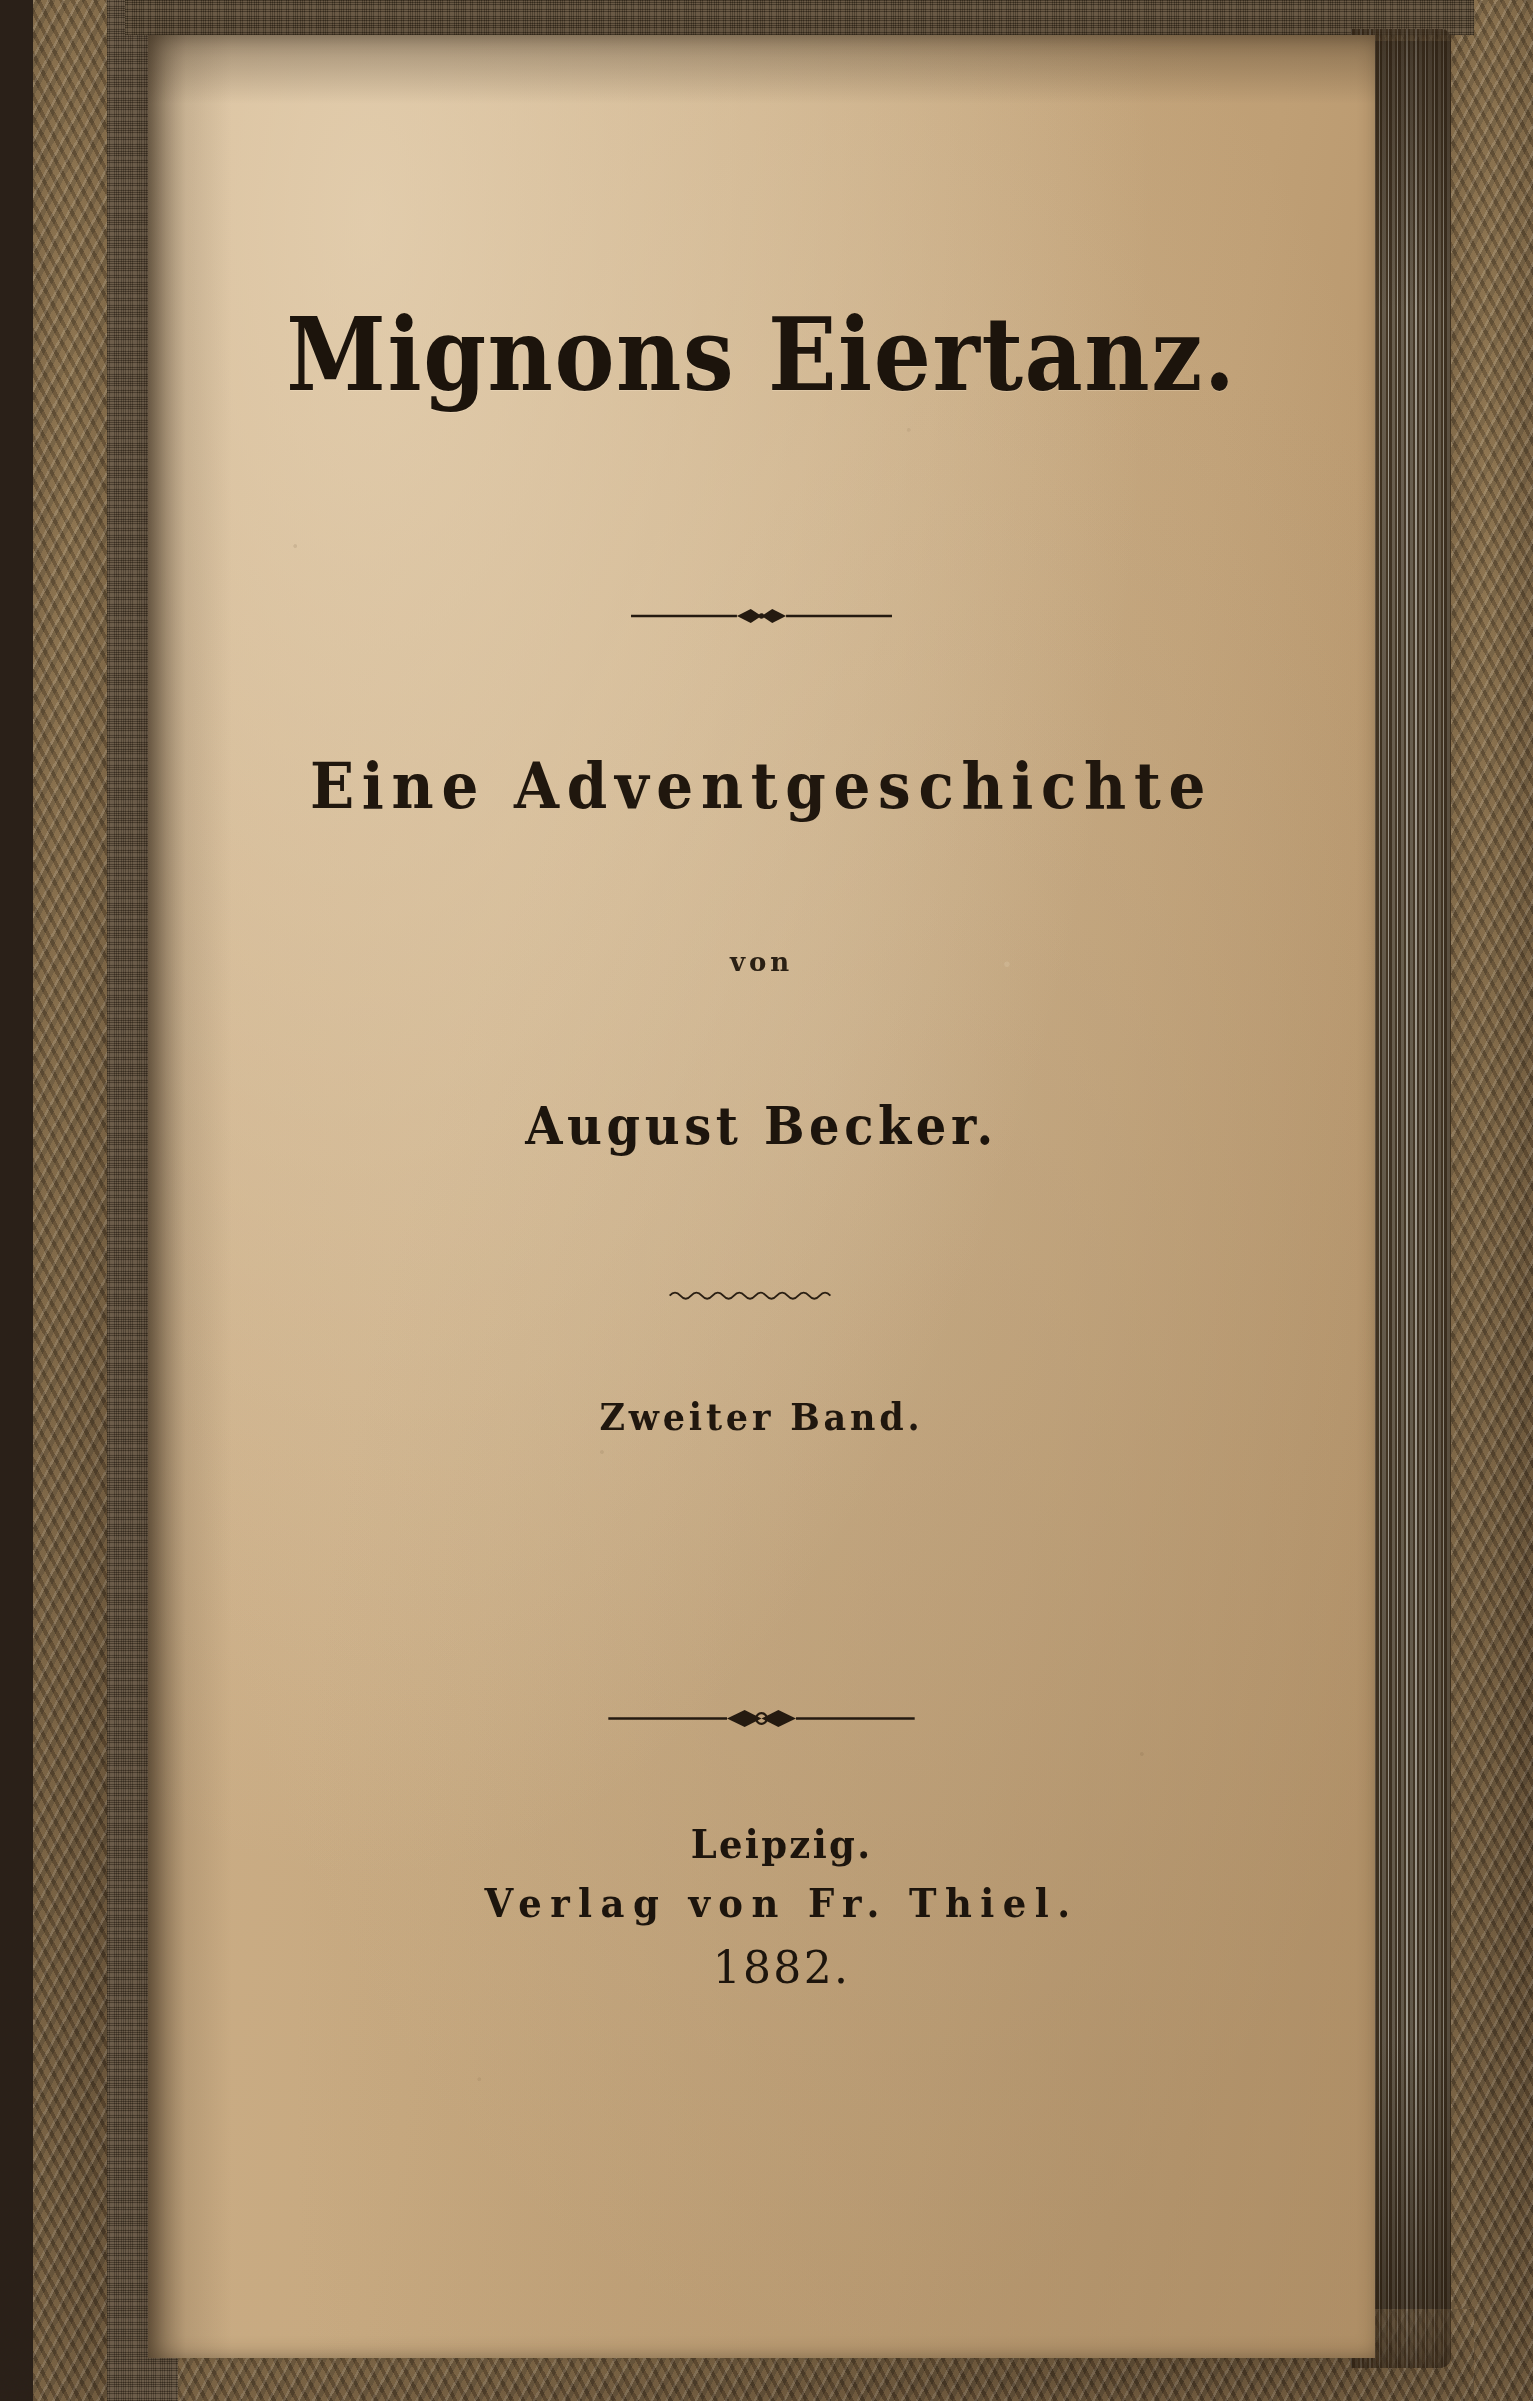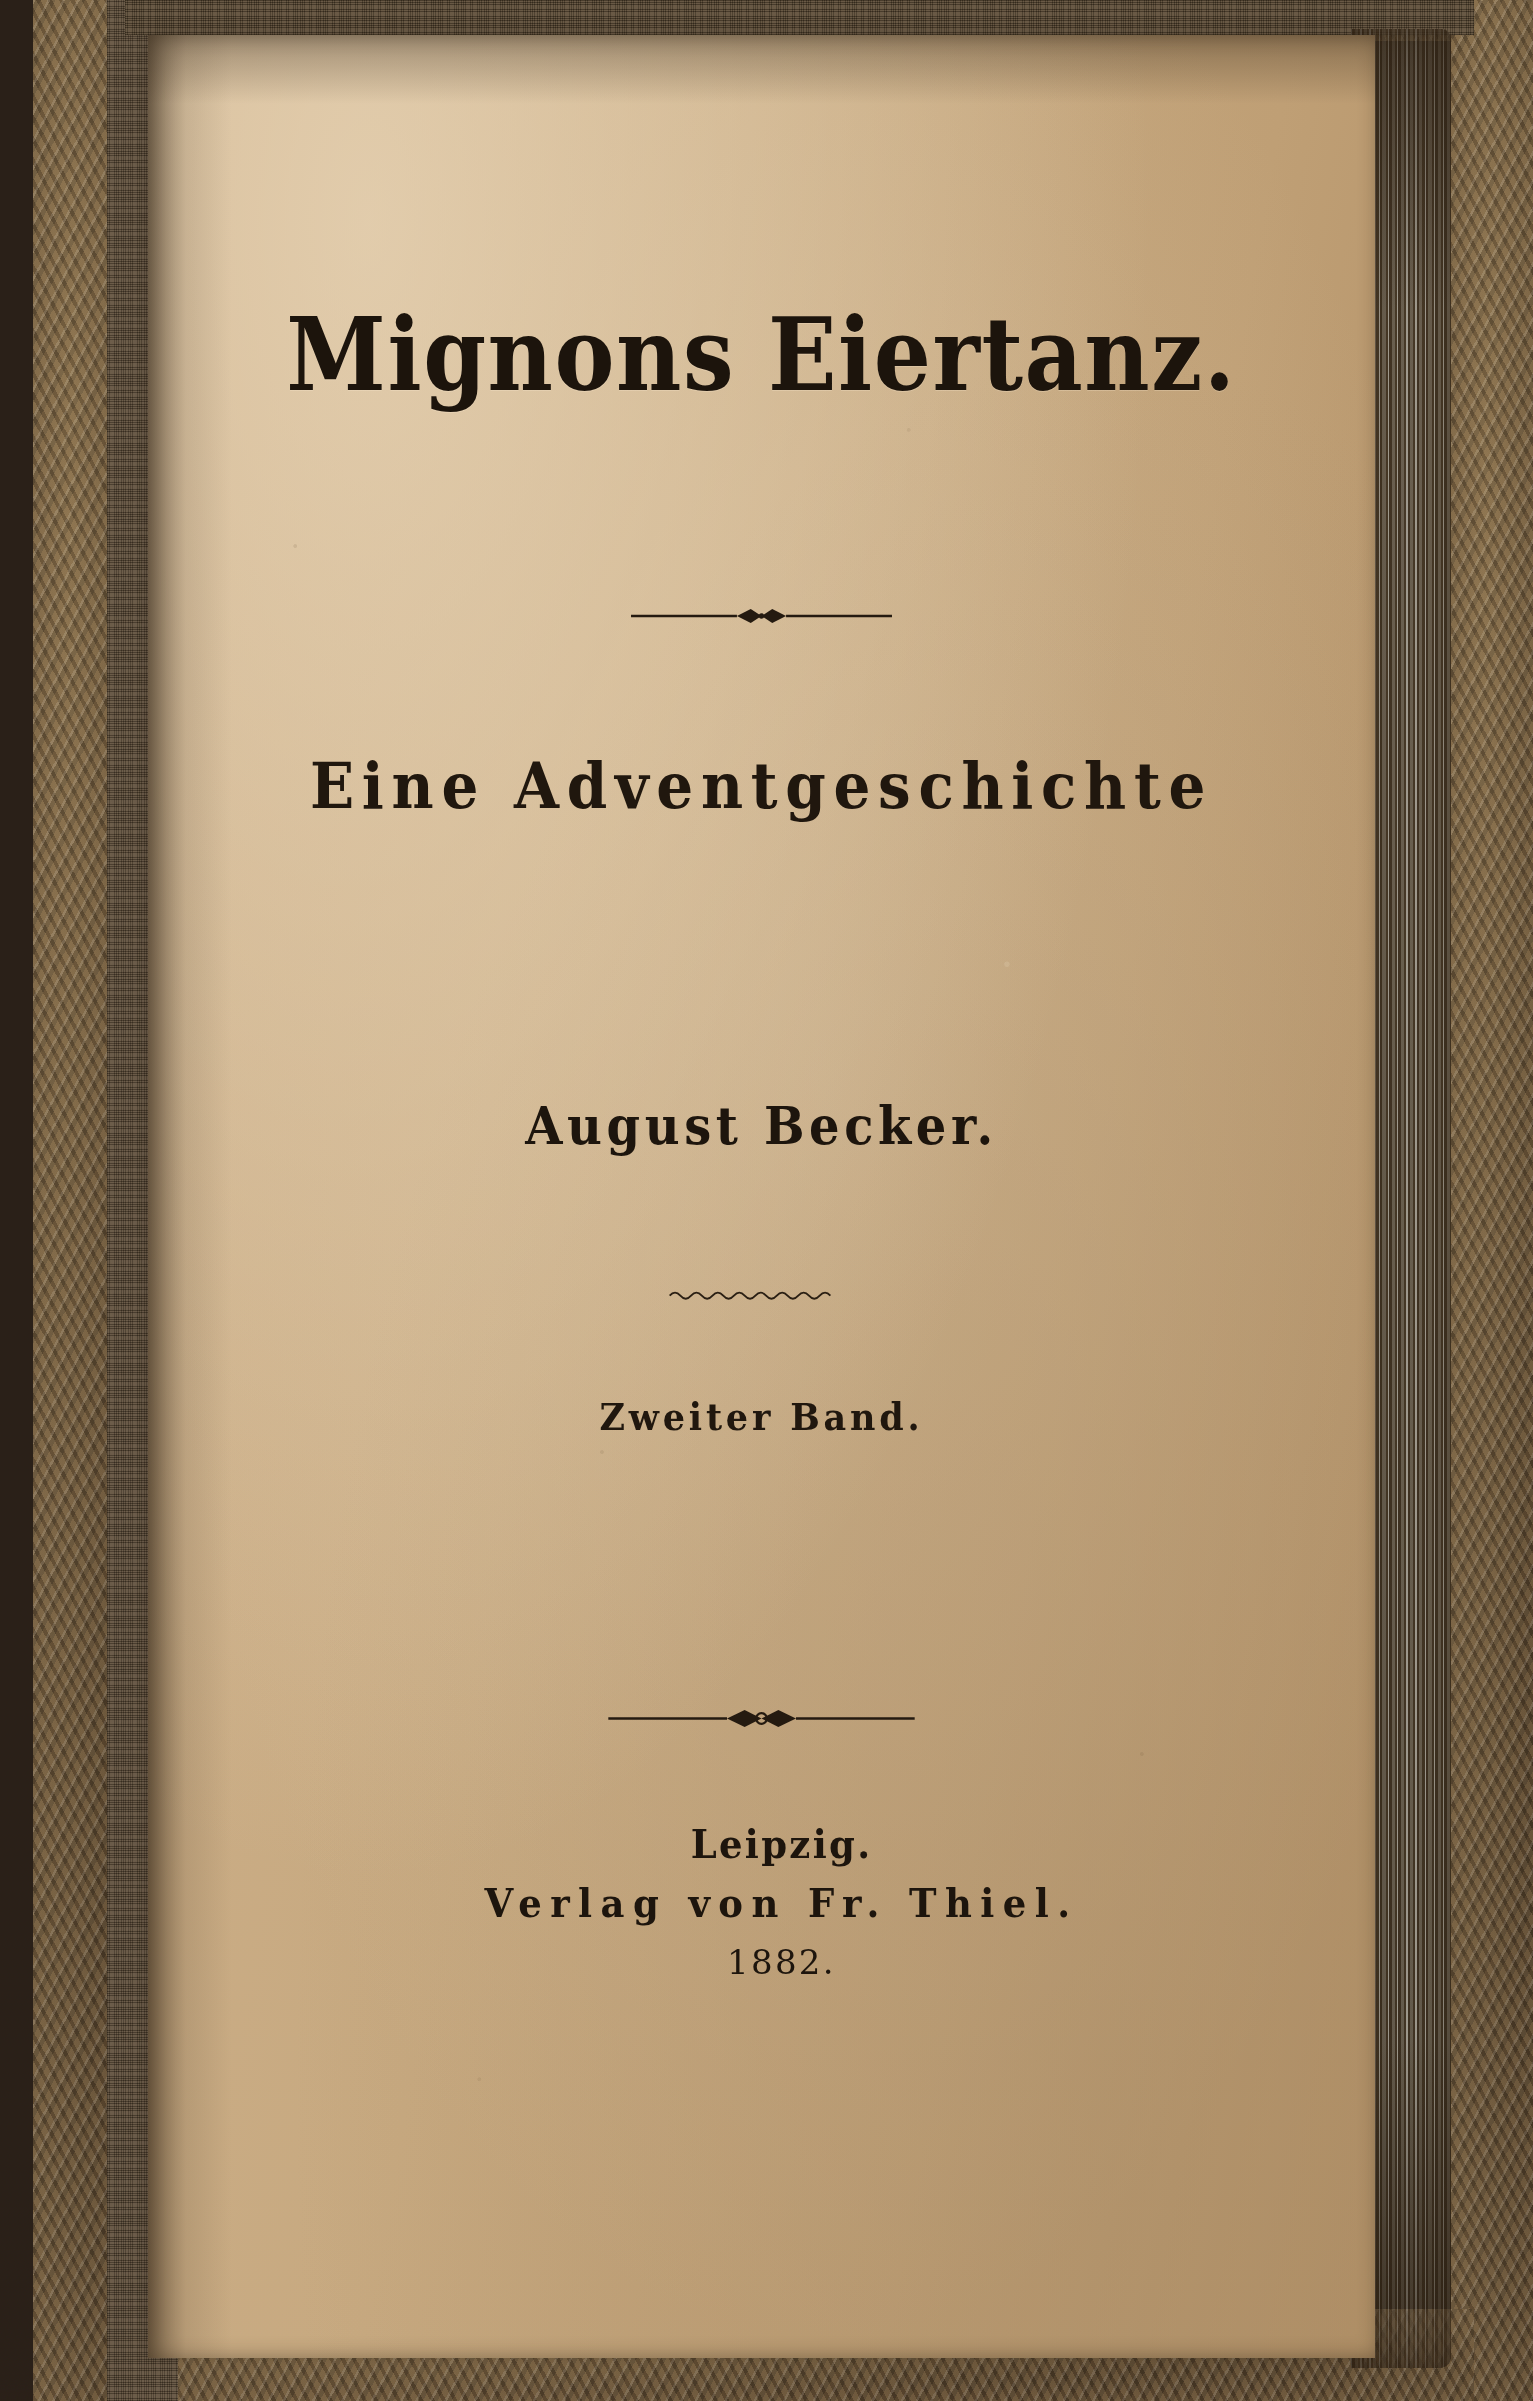--- a/index.html
+++ b/index.html
@@ -236,21 +236,21 @@
   }
   #imprint-publisher {
     margin-top: 15.3px;
     font-size: 37px;
     letter-spacing: 8.4px;
     color: #1d150d;
     transform: scaleY(1.05);
   }
   #imprint-year {
     margin-top: 17px;
-    font-size: 34px;
+    font-size: 44px;
     letter-spacing: 2.3px;
     color: #1d150d;
   }
 
   
   .orn svg { display: block; margin: 0 auto; }
 </style>
 </head>
 <body>
 
@@ -282,20 +282,21 @@
         <line x1="30" y1="18" x2="168" y2="18" stroke="#241a10" stroke-width="3"></line>
         <line x1="232" y1="18" x2="370" y2="18" stroke="#241a10" stroke-width="3"></line>
         <path d="M168 18 L186 9 L200 18 L186 27 Z" fill="#241a10"></path>
         <path d="M232 18 L214 9 L200 18 L214 27 Z" fill="#241a10"></path>
         <circle cx="200" cy="18" r="3.5" fill="#241a10"></circle>
       </svg>
     </div>
 
     <div class="fraktur" id="subtitle">Eine Adventgeschichte</div>
 
+    <div class="fraktur" id="byline-von">von</div>
 
     <div class="fraktur" id="author">August Becker.</div>
 
     <div class="orn" id="rule-2">
       <svg width="199" height="18.4" viewBox="0 0 260 24" aria-hidden="true">
         <path d="M10 14 q7 -8 14 0 t14 0 t14 0 t14 0 t14 0 t14 0 t14 0 t14 0 t14 0 t14 0 t14 0 t14 0 t14 0 t14 0 t14 0" fill="none" stroke="#2a1f13" stroke-width="2.4"></path>
       </svg>
     </div>
 
     <div class="fraktur" id="volume">Zweiter Band.</div>

